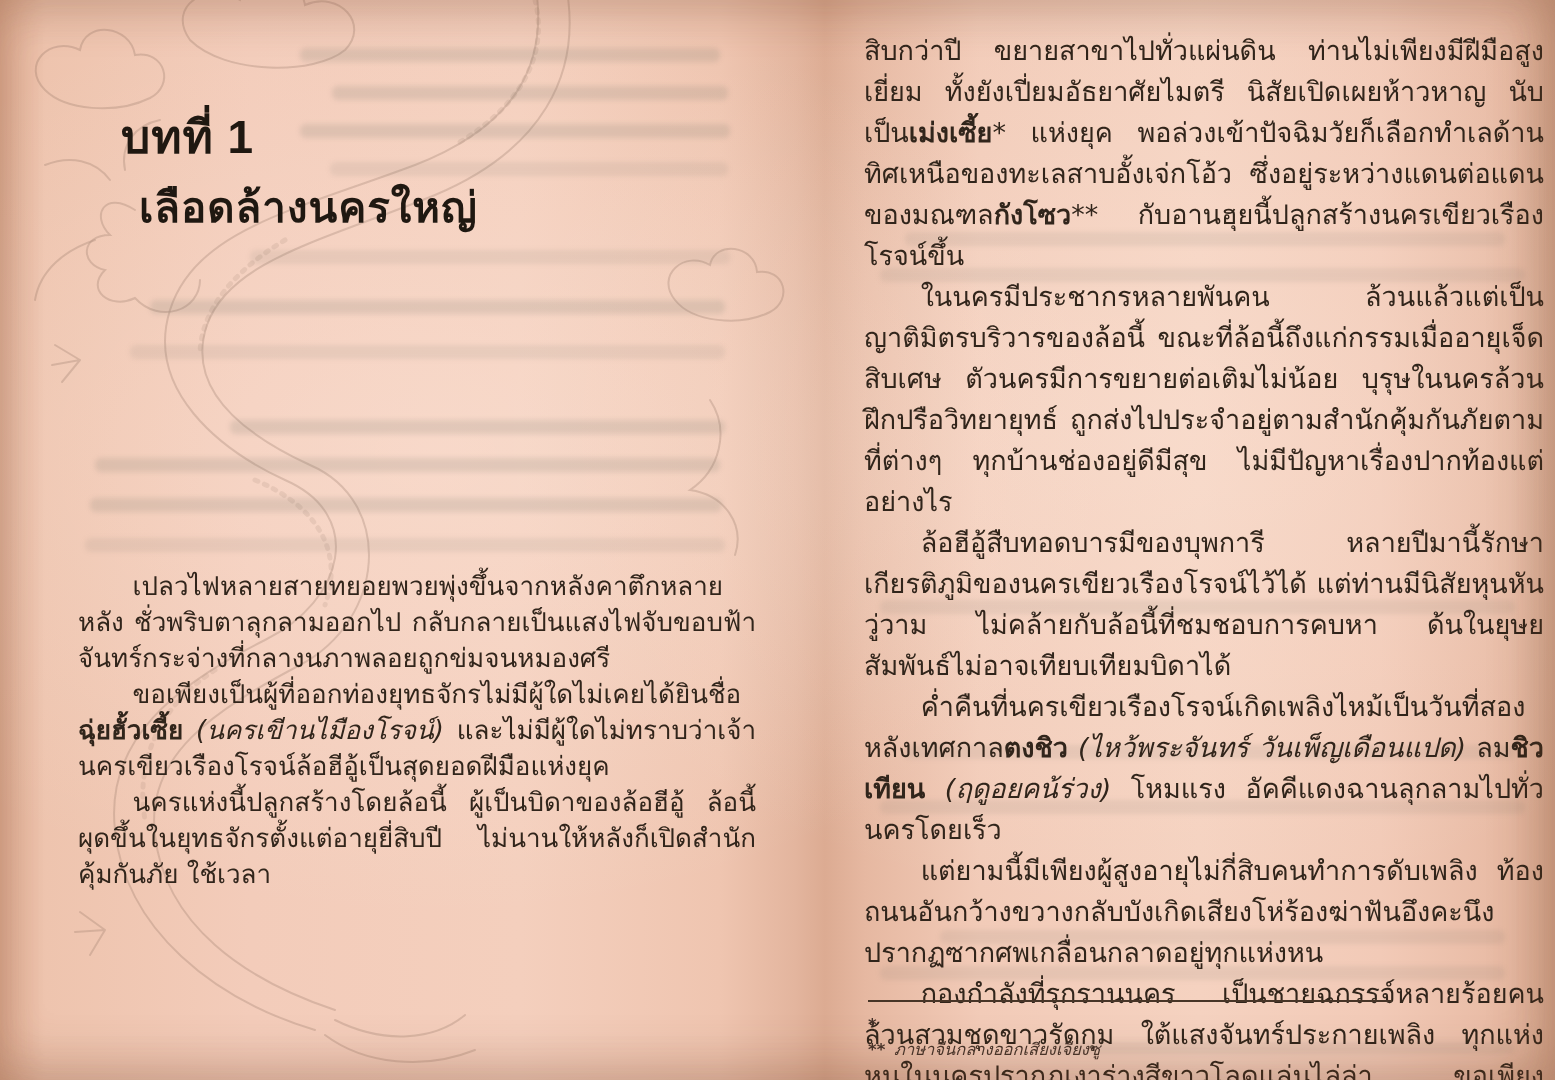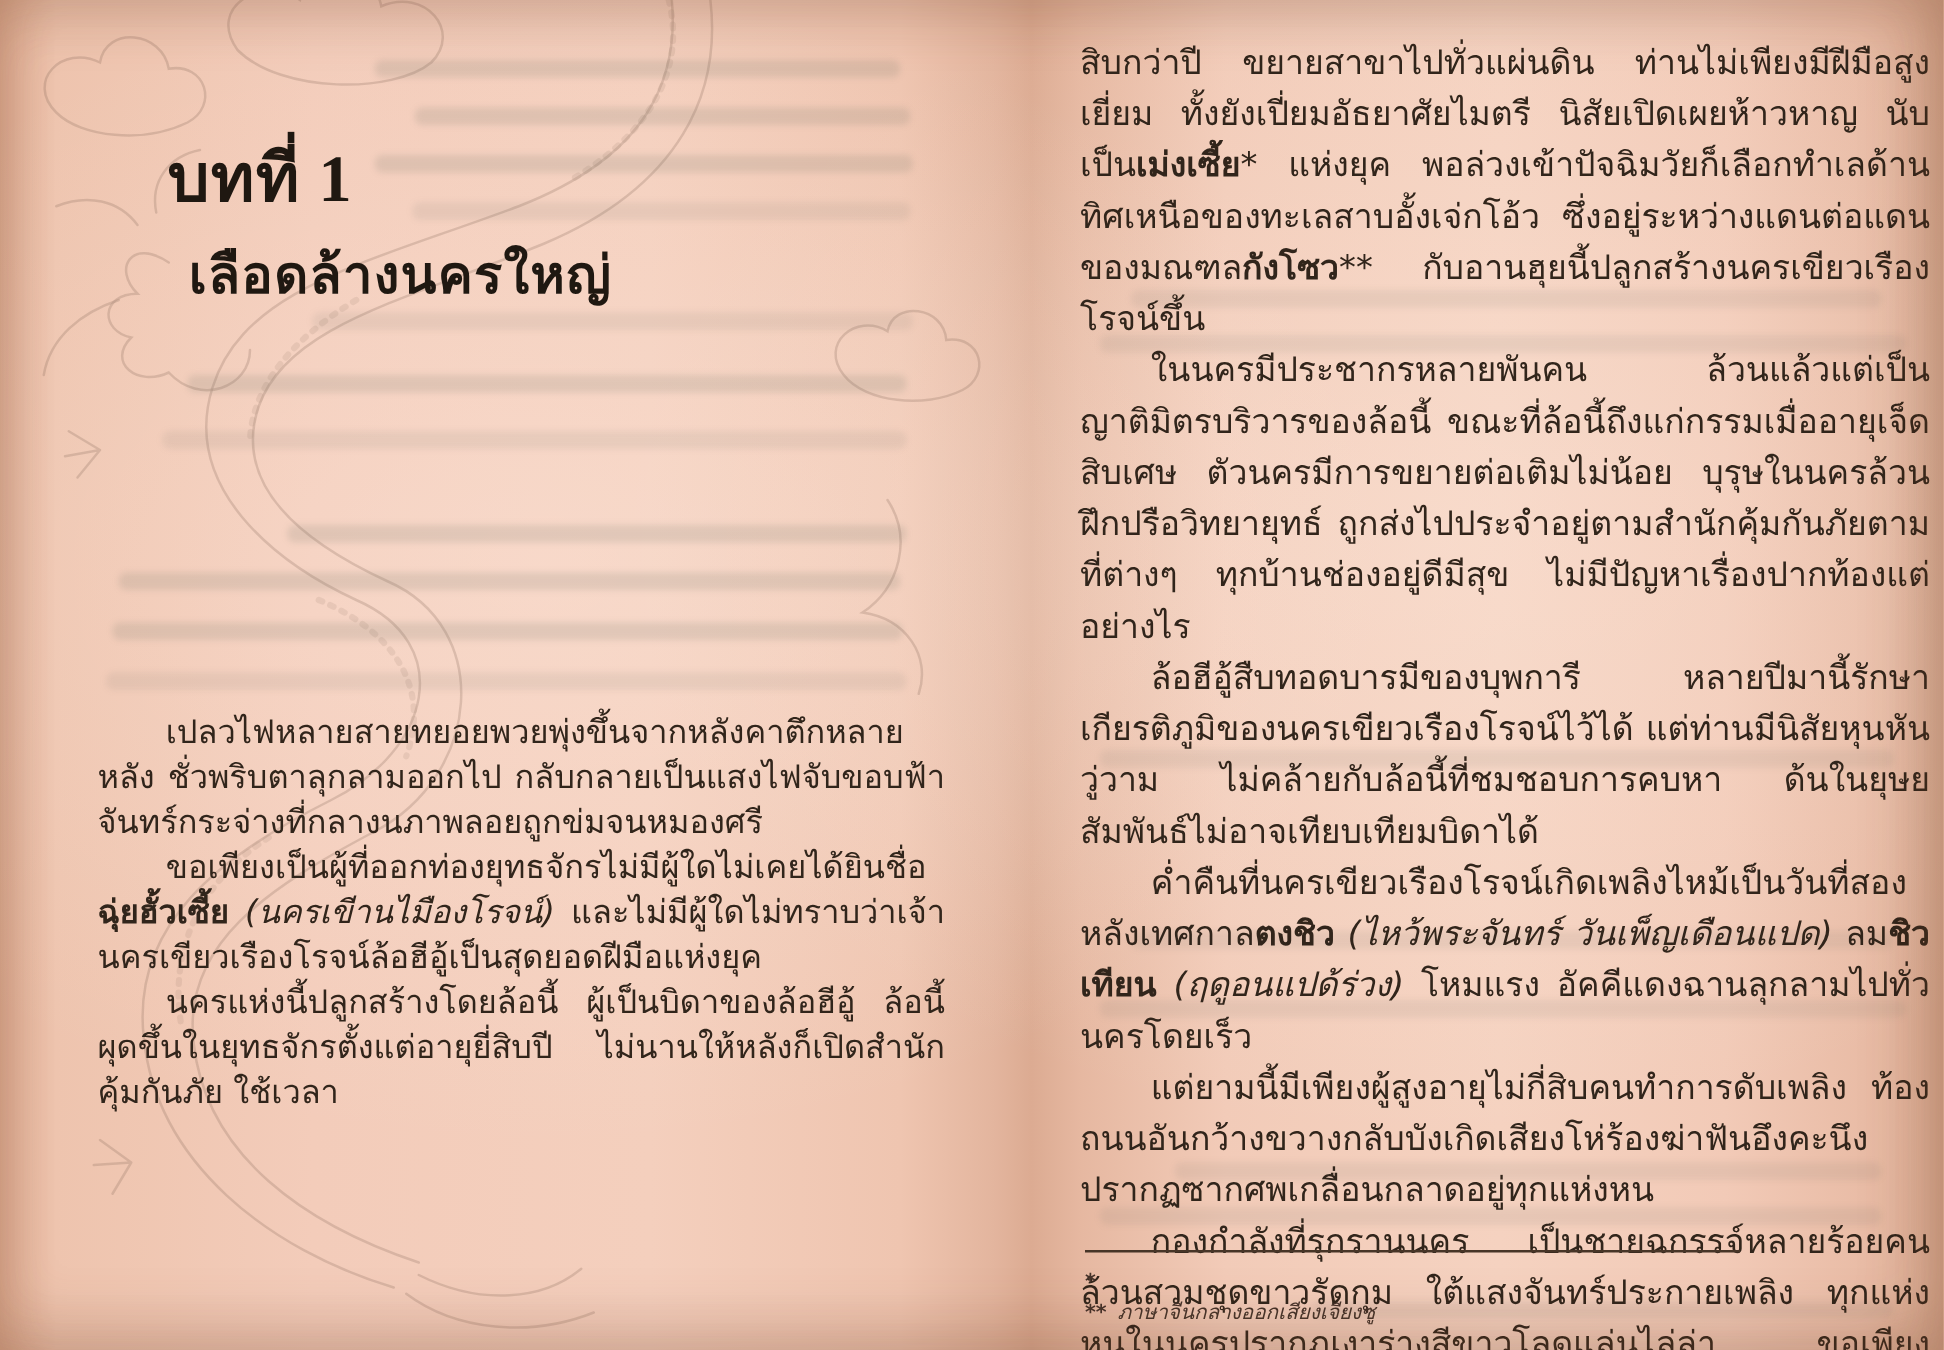--- a/index.html
+++ b/index.html
@@ -31,26 +31,26 @@
     position:absolute;height:14px;border-radius:6px;
     background:rgba(104,110,96,.15);filter:blur(2.5px);
     pointer-events:none;
   }
   .ghost.faint{background:rgba(104,110,96,.10);}
   
   .page{position:absolute;top:0;height:1080px;color:#31251b;}
   .page-left{left:78px;width:678px;}
   .page-right{left:864px;width:680px;}
   .chapter-num{
-    position:absolute;left:56px;top:100px;margin:0;
-    font-size:53px;font-weight:800;color:#1f1811;letter-spacing:1px;
-    font-family:Liberation Serif, serif;
+    position:absolute;left:43px;top:100px;margin:0;
+    font-size:46px;font-weight:800;color:#1f1811;letter-spacing:1px;
+    font-family:Liberation Sans, sans-serif;
   }
   .chapter-title{
-    position:absolute;left:57px;top:170px;margin:16px;
+    position:absolute;left:57px;top:170px;margin:4px;
     font-size:42px;font-weight:800;color:#1f1811;letter-spacing:1px;
     font-family:"DejaVu Sans",sans-serif;
   }
   .body-text{position:absolute;left:0;width:100%;text-align:justify;}
   .page-left  .body-text{top:568px;font-size:26px;line-height:36px;}
   .page-right .body-text{top:30px; font-size:27px;line-height:41px;}
   .para{margin:0;text-indent:2.1em;color:#31251b;}
   .para.no-indent{text-indent:0;}
   .para .b{font-weight:bold;}
   .para .i{font-style:italic;}
@@ -127,21 +127,21 @@
         <p class="para"><span>ขอเพียงเป็นผู้ที่ออกท่องยุทธจักรไม่มีผู้ใดไม่เคยได้ยินชื่อ </span><span class="b">ฉุ่ยฮั้วเซี้ย</span><span> </span><span class="i">(นครเขีานไมืองโรจน์)</span><span> และไม่มีผู้ใดไม่ทราบว่าเจ้านครเขียวเรืองโรจน์ล้อฮีอู้เป็นสุดยอดฝีมือแห่งยุค</span></p>
         <p class="para"><span>นครแห่งนี้ปลูกสร้างโดยล้อนี้ ผู้เป็นบิดาของล้อฮีอู้ ล้อนี้ผุดขึ้นในยุทธจักรตั้งแต่อายุยี่สิบปี ไม่นานให้หลังก็เปิดสำนักคุ้มกันภัย ใช้เวลา</span></p>
       </div>
   </section>
 
   <section class="page page-right">
     <div class="body-text">
         <p class="para no-indent"><span>สิบกว่าปี ขยายสาขาไปทั่วแผ่นดิน ท่านไม่เพียงมีฝีมือสูงเยี่ยม ทั้งยังเปี่ยมอัธยาศัยไมตรี นิสัยเปิดเผยห้าวหาญ นับเป็น</span><span class="b">เม่งเซี้ย</span><span>* แห่งยุค พอล่วงเข้าปัจฉิมวัยก็เลือกทำเลด้านทิศเหนือของทะเลสาบอั้งเจ่กโอ้ว ซึ่งอยู่ระหว่างแดนต่อแดนของมณฑล</span><span class="b">กังโซว</span><span>** กับอานฮุยนี้ปลูกสร้างนครเขียวเรืองโรจน์ขึ้น</span></p>
         <p class="para"><span>ในนครมีประชากรหลายพันคน ล้วนแล้วแต่เป็นญาติมิตรบริวารของล้อนี้ ขณะที่ล้อนี้ถึงแก่กรรมเมื่ออายุเจ็ดสิบเศษ ตัวนครมีการขยายต่อเติมไม่น้อย บุรุษในนครล้วนฝึกปรือวิทยายุทธ์ ถูกส่งไปประจำอยู่ตามสำนักคุ้มกันภัยตามที่ต่างๆ ทุกบ้านช่องอยู่ดีมีสุข ไม่มีปัญหาเรื่องปากท้องแต่อย่างไร</span></p>
         <p class="para"><span>ล้อฮีอู้สืบทอดบารมีของบุพการี หลายปีมานี้รักษาเกียรติภูมิของนครเขียวเรืองโรจน์ไว้ได้ แต่ท่านมีนิสัยหุนหันวู่วาม ไม่คล้ายกับล้อนี้ที่ชมชอบการคบหา ด้นในยุษยสัมพันธ์ไม่อาจเทียบเทียมบิดาได้</span></p>
-        <p class="para"><span>ค่ำคืนที่นครเขียวเรืองโรจน์เกิดเพลิงไหม้เป็นวันที่สองหลังเทศกาล</span><span class="b">ตงชิว</span><span> </span><span class="i">(ไหว้พระจันทร์ วันเพ็ญเดือนแปด)</span><span> ลม</span><span class="b">ชิวเทียน</span><span> </span><span class="i">(ฤดูอนแปด้ร่วง)</span><span> โหมแรง อัคคีแดงฉานลุกลามไปทั่วนครโดยเร็ว</span></p>
+        <p class="para"><span>ค่ำคืนที่นครเขียวเรืองโรจน์เกิดเพลิงไหม้เป็นวันที่สองหลังเทศกาล</span><span class="b">ตงชิว</span><span> </span><span class="i">(ไหว้พระจันทร์ วันเพ็ญเดือนแปด)</span><span> ลม</span><span class="b">ชิวเทียน</span><span> </span><span class="i">(ฤดูอยคน้ร่วง)</span><span> โหมแรง อัคคีแดงฉานลุกลามไปทั่วนครโดยเร็ว</span></p>
         <p class="para"><span>แต่ยามนี้มีเพียงผู้สูงอายุไม่กี่สิบคนทำการดับเพลิง ท้องถนนอันกว้างขวางกลับบังเกิดเสียงโห่ร้องฆ่าฟันอึงคะนึง ปรากฏซากศพเกลื่อนกลาดอยู่ทุกแห่งหน</span></p>
         <p class="para"><span>กองกำลังที่รุกรานนคร เป็นชายฉกรรจ์หลายร้อยคน ล้วนสวมชุดขาวรัดกุม ใต้แสงจันทร์ประกายเพลิง ทุกแห่งหนในนครปรากฏเงาร่างสีขาวโลดแล่นไล่ล่า ขอเพียงพบพานผู้ที่ไม่ได้สวมชุดสีขาว พวกมันจะสะบัดดาบฆ่าฟัน</span></p>
       </div>
     <div class="footnote-block">
       <hr class="footnote-rule">
       <div>
           <div class="footnote">
             <span class="fn-marker">*</span>
           </div>
           <div class="footnote">

